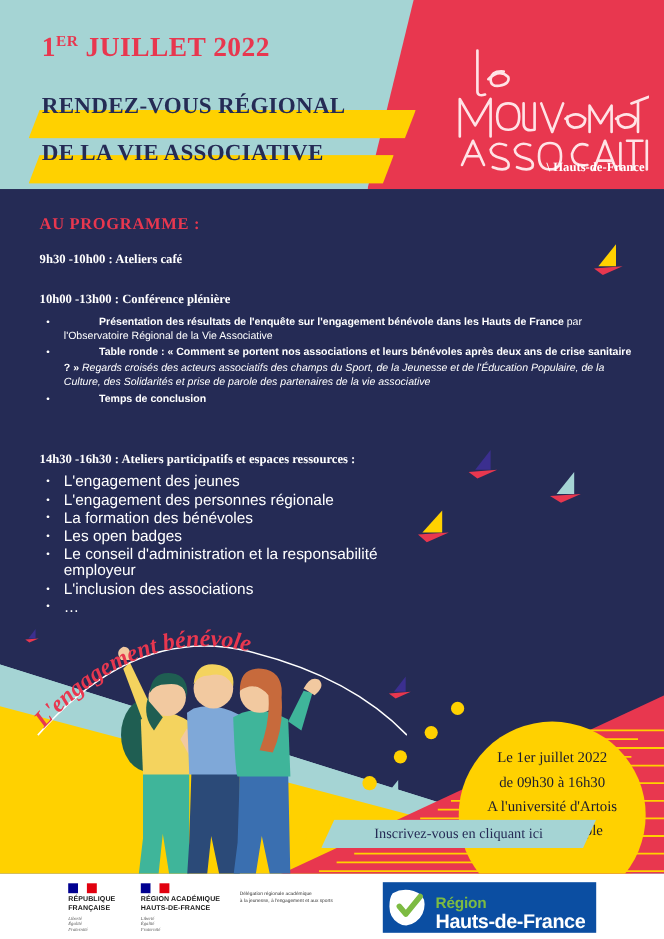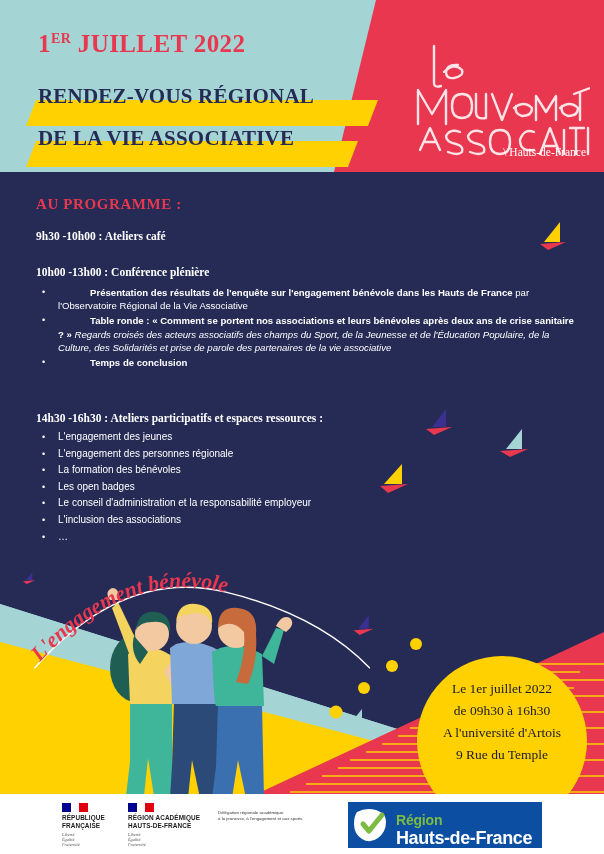--- a/index.html
+++ b/index.html
@@ -49,21 +49,21 @@
   .t1{top:84px;}
   .t2{top:126px;}
 
   
   .ma-logo{
     position:absolute; right:14px; top:28px; width:178px; height:134px;
   }
   .ma-logo svg{display:block;}
   .ma-sub{
     position:absolute; right:18px; top:146px;
-    color:#ffffff; font-size:11.5px; font-weight:normal;
+    color:#ffffff; font-size:11.5px; font-weight:bold;
     font-family:"Liberation Serif", serif; white-space:nowrap;
   }
 
   
   .body-navy{
     position:absolute; left:0; top:172px; width:604px; height:622px;
     background:#252B55; overflow:hidden;
   }
 
   
@@ -133,21 +133,21 @@
   }
   
   .bl-am{left:36px; top:114px; width:540px;}
   .bl-am li{font-size:9.6px; line-height:13.2px; color:#ffffff;}
   .bl-am b{font-weight:bold;padding-left:32px;}
   .bl-am i{font-style:italic;}
   .bl-am .lite{font-weight:normal;}
 
   
   .bl-pm{left:36px; top:258px; width:360px;}
-  .bl-pm li{font-size:10px; line-height:14.6px; color:#ffffff;}
+  .bl-pm li{font-size:14px; line-height:14.6px; color:#ffffff;}
 
   
   .cta{
     position:absolute; left:292px; top:745px; width:250px; height:26px;
     z-index:9;
   }
   .cta-shape{
     position:absolute; inset:0; background:#A5D4D4;
     clip-path:polygon(12px 0, 250px 0, 238px 26px, 0 26px);
   }
@@ -416,20 +416,24 @@
         <li>L'engagement des personnes régionale</li>
         <li>La formation des bénévoles</li>
         <li>Les open badges</li>
         <li>Le conseil d'administration et la responsabilité employeur</li>
         <li>L'inclusion des associations</li>
         <li>…</li>
       </ul>
     </div>
   </div>
 
+  <div class="cta">
+    <div class="cta-shape"></div>
+    <a class="cta-label" href="#">Inscrivez-vous en cliquant ici</a>
+  </div>
 
   <div class="footer">
 
     <div class="fr-logo" style="left:62px;">
       <div class="fr-flag">
         <i class="b"></i>
           <i class="w"></i>
           <i class="r"></i>
       </div>
       <div class="fr-name">

